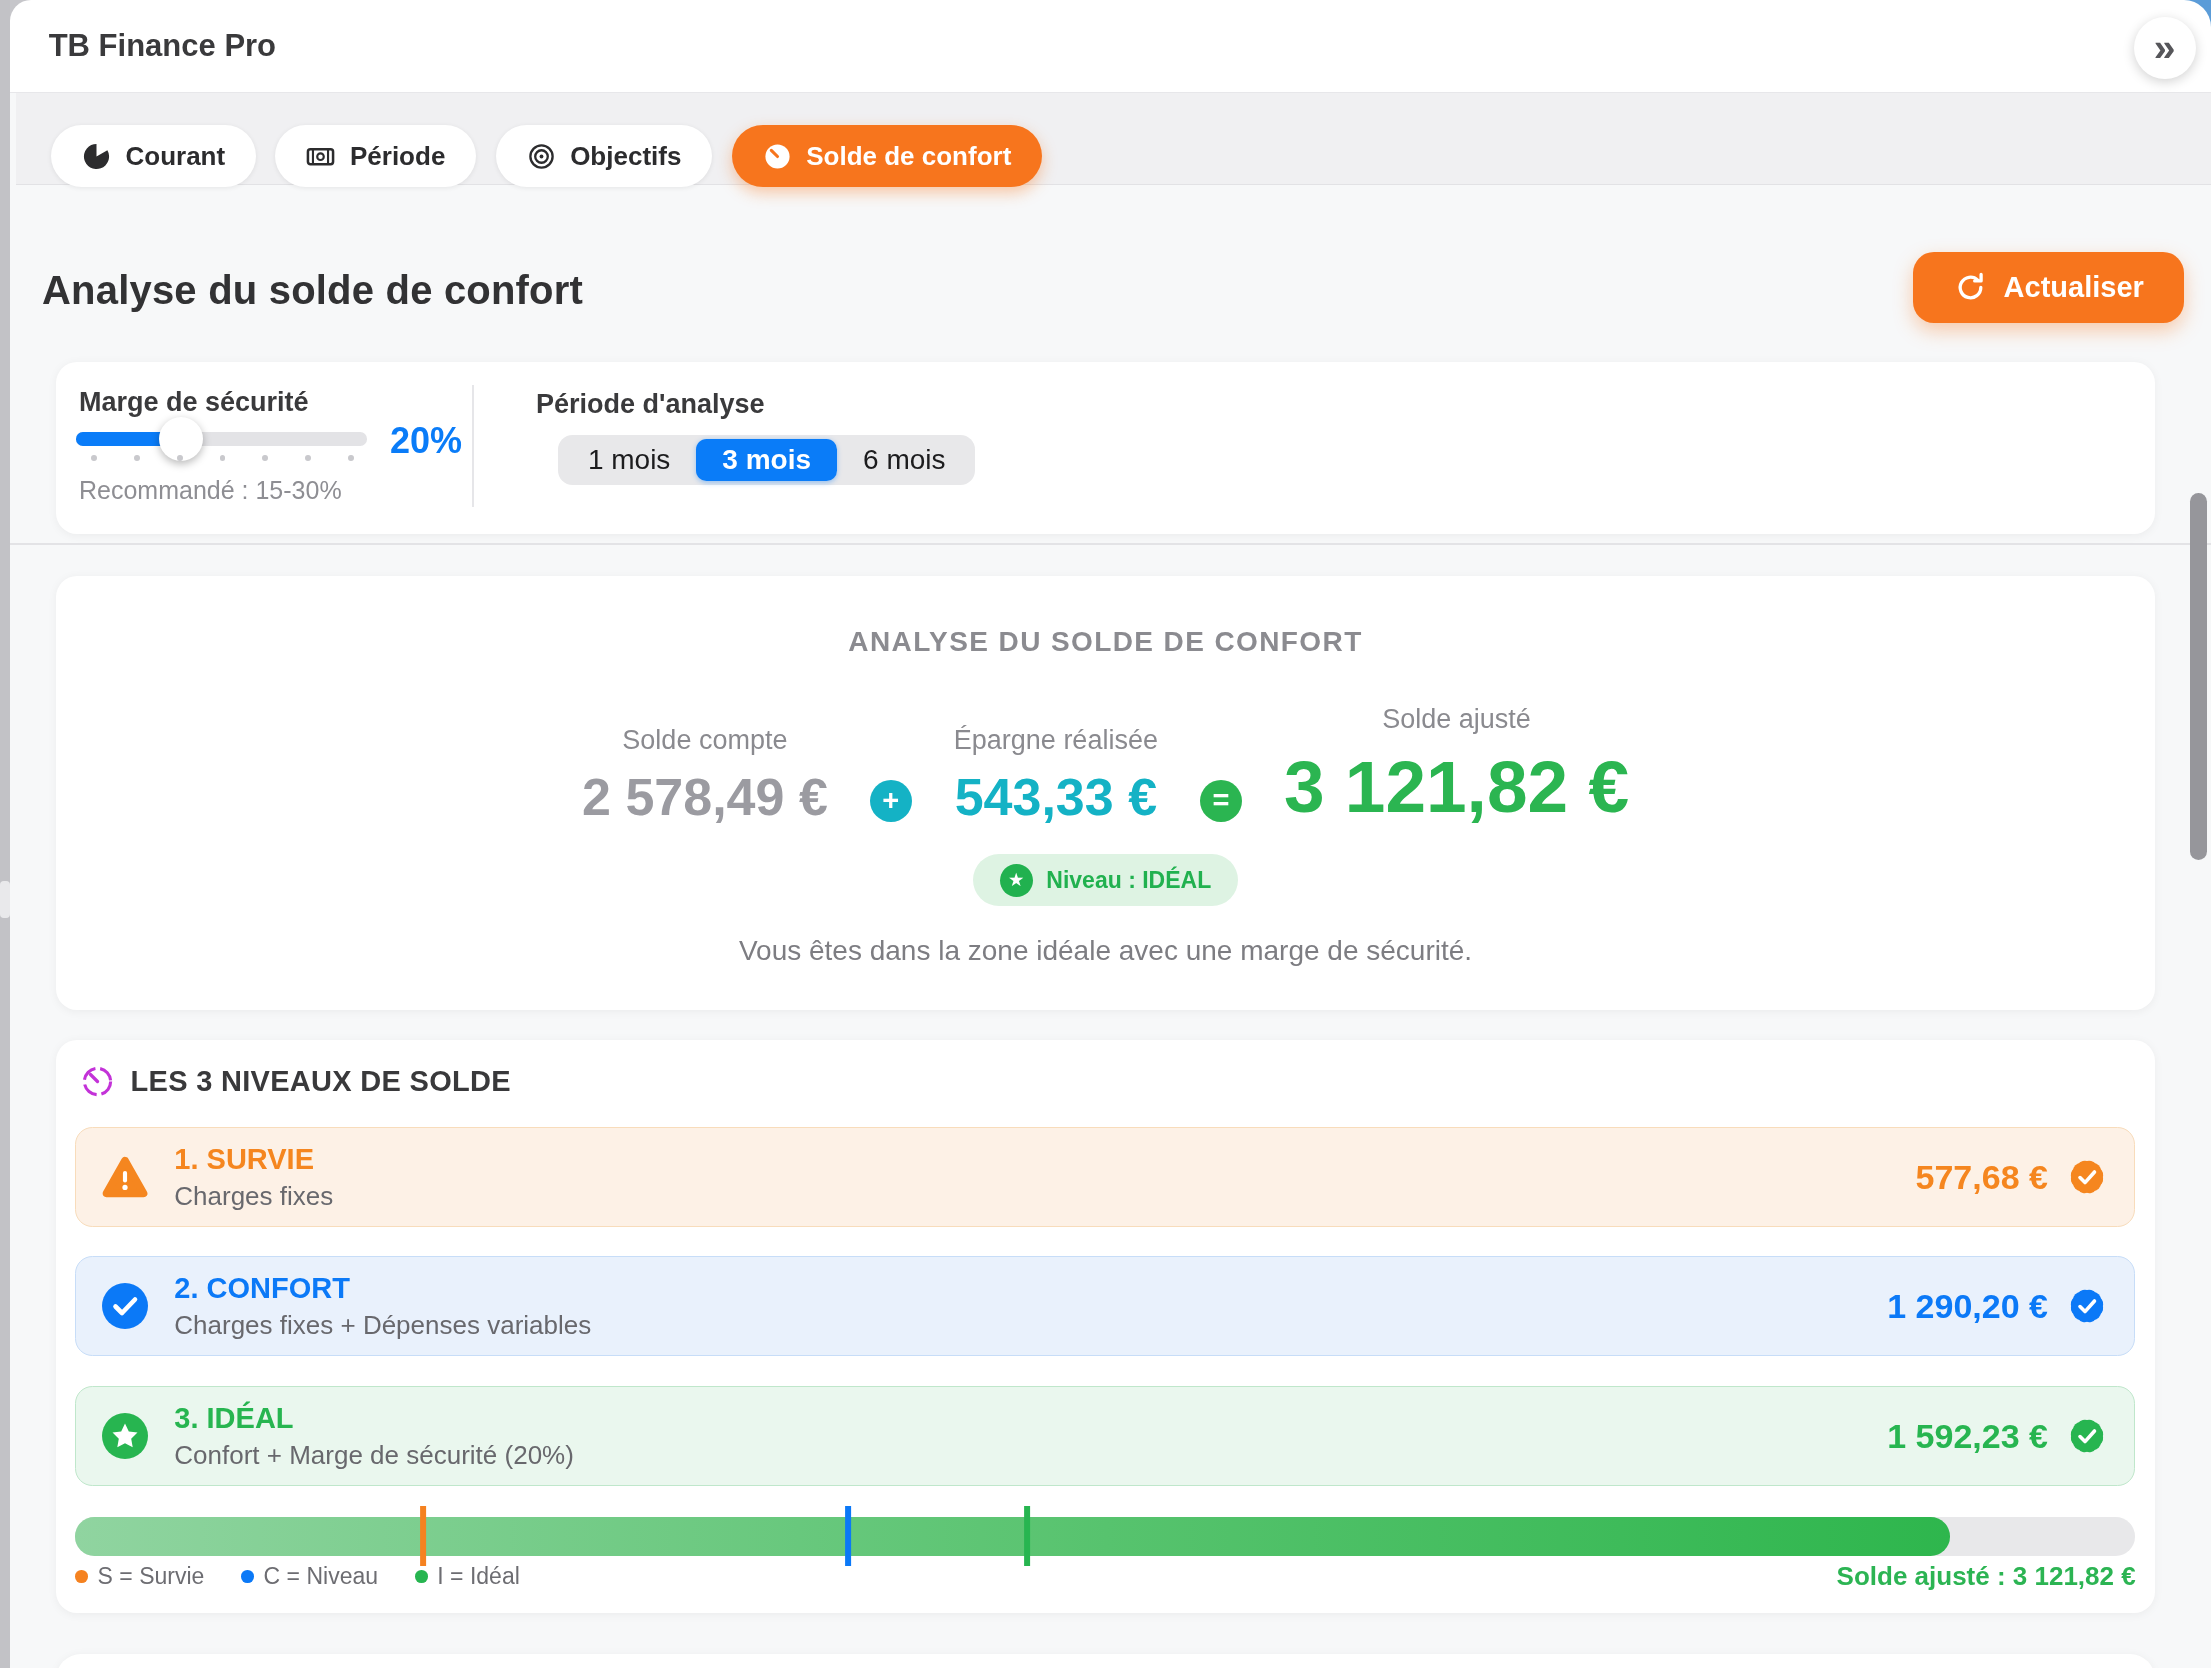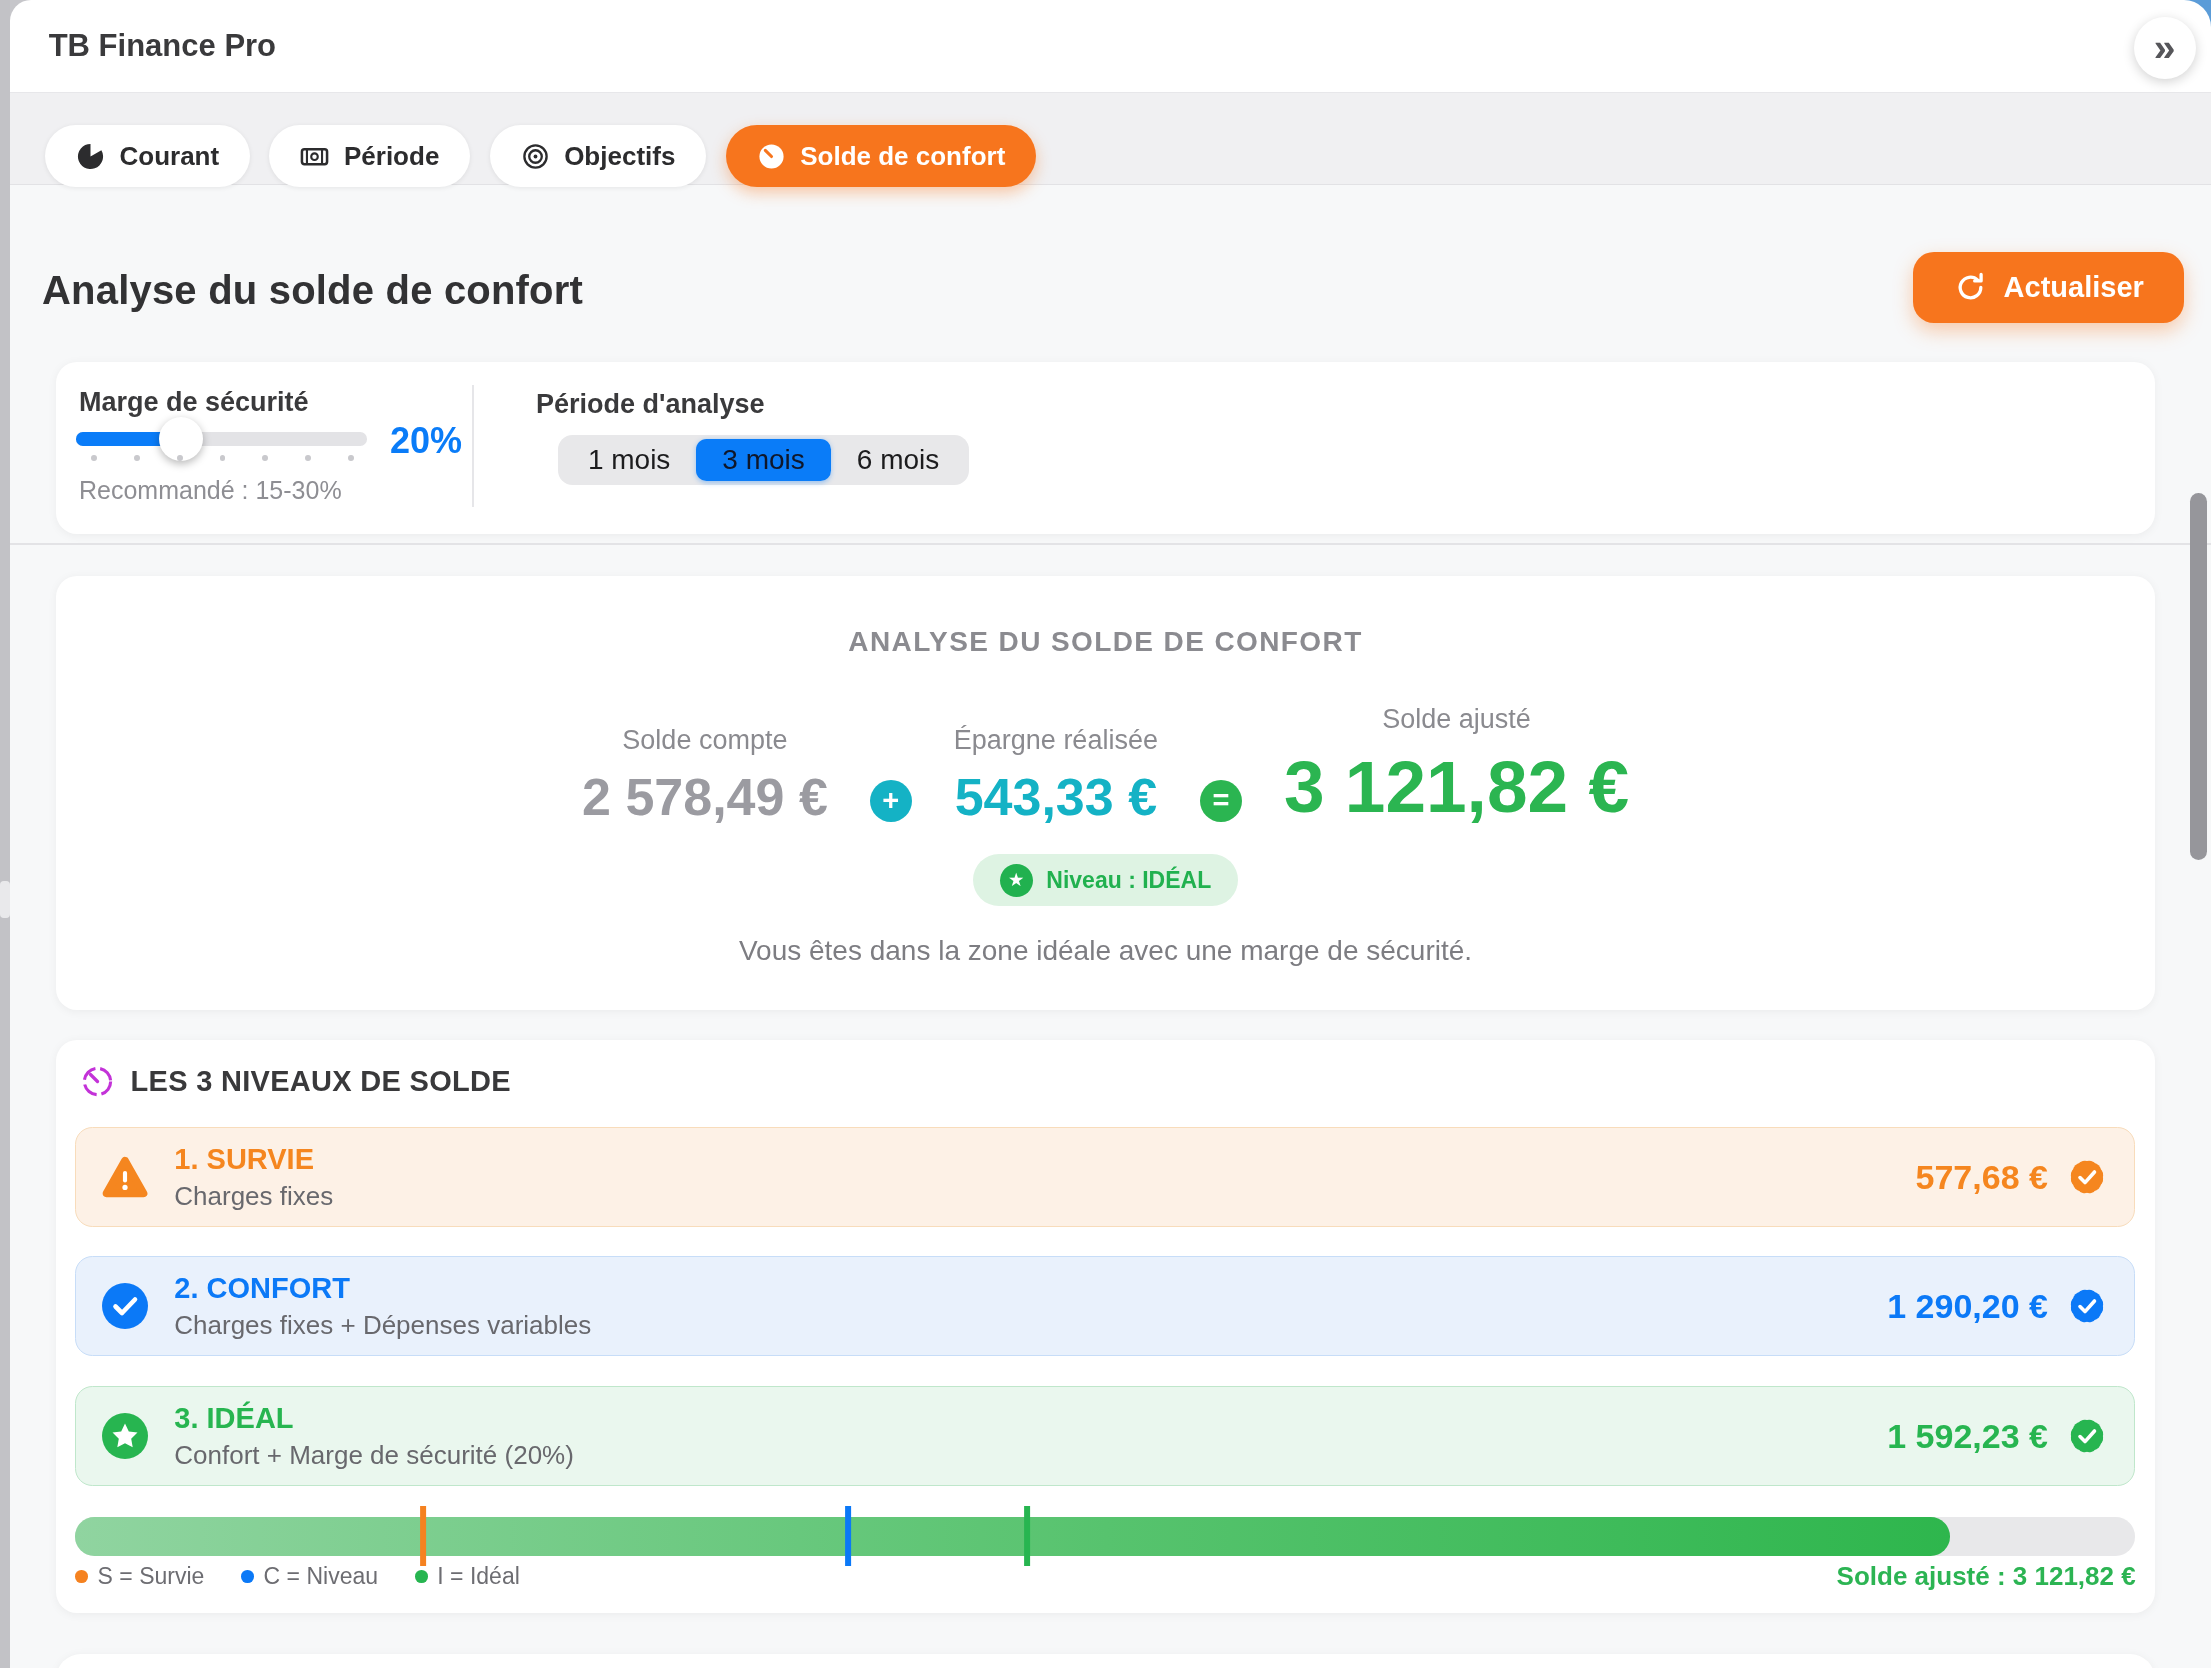--- a/index.html
+++ b/index.html
@@ -15,21 +15,21 @@
   .gray-corner { position:absolute; left:9.7px; top:0; width:42px; height:42px; background:#c6c6ca; }
   .blue-corner { position:absolute; right:0; top:0; width:54px; height:54px; background:#5b9cd8; }
   .header { position:absolute; left:9.7px; right:0; top:0; height:93px; background:#fff;
             border-radius:21px 27px 0 0; border-bottom:1.9px solid #e7e7ea; }
   .app-title { position:absolute; left:39px; top:0; line-height:91px; font-size:31px; font-weight:700; color:#3a3a3c; }
   .expand-btn { position:absolute; right:15.4px; top:17.4px; width:62px; height:62px; border-radius:50%;
                 background:#fff; box-shadow:0 2.9px 11.6px rgba(0,0,0,.18); display:flex; align-items:center;
                 justify-content:center; font-size:39px; font-weight:700; color:#56565a; cursor:pointer; }
 
   
-  .toolbar { position:absolute; left:10px; right:0; top:93px; height:92px; background:#f0f0f2; border-bottom:1.9px solid #e2e2e5;padding-left:47px; }
+  .toolbar { position:absolute; left:16px; right:0; top:93px; height:92px; background:#f0f0f2; border-bottom:1.9px solid #e2e2e5;padding-left:47px; }
   .tabs { position:absolute; left:35px; top:32px; display:flex; gap:19.3px; }
   .tab { height:62px; border-radius:31px; background:#fff; padding:0 31px; display:flex; align-items:center; gap:14.5px;
          font-size:26px; font-weight:600; color:#2c2c2e; box-shadow:0 1px 4.8px rgba(0,0,0,.08); cursor:pointer; white-space:nowrap; }
   .tab svg { flex:0 0 auto; }
   .tab.active { background:#f7751d; color:#fff; box-shadow:0 5.8px 15.4px rgba(247,117,29,.38); }
 
   
   .page-title { position:absolute; left:42px; top:268px; font-size:40px; font-weight:800; color:#323234; letter-spacing:0.2px; }
   .refresh-btn { position:absolute; left:1913px; top:252px; width:271px; height:71px; background:#f7751d; border:none;
                  border-radius:21px; display:flex; align-items:center; justify-content:center; gap:15.4px; color:#fff;
@@ -50,21 +50,21 @@
   .slider-dots { position:absolute; left:35px; top:93px; width:263px; display:flex; justify-content:space-between; }
   .slider-dots span { width:5.8px; height:5.8px; border-radius:50%; background:#c9c9cd; }
   .slider-value { position:absolute; left:334px; top:58px; font-size:36px; font-weight:800; color:#0a7cf8; }
   .slider-hint { position:absolute; left:23px; top:114px; font-size:25px; color:#8e8e93; }
   .v-divider { position:absolute; left:416px; top:23px; width:1.9px; height:122px; background:#e6e6e9; }
   .period-label { position:absolute; left:480px; top:27px; }
   .segmented { position:absolute; left:502px; top:73px; height:50px; background:#e8e8ea; border-radius:14.5px; padding:3.9px;
                display:flex; align-items:stretch; }
   .segment { border:none; background:transparent; padding:0 26px; font-size:28px; color:#1c1c1e; border-radius:10.6px;
              cursor:pointer; font-family:inherit; }
-  .segment.selected { background:#0a7cf8; color:#0f172a; font-weight:400; box-shadow:0 1.9px 5.8px rgba(10,124,248,.35);text-align:center; }
+  .segment.selected { background:#0a7cf8; color:#ffffff; font-weight:700; box-shadow:0 1.9px 5.8px rgba(10,124,248,.35);text-align:center; }
 
   .h-divider { position:absolute; left:9.7px; right:0; top:543px; height:1.9px; background:#e3e3e6; }
 
   
   .summary-card { top:576px; height:434px; display:flex; flex-direction:column; align-items:center; }
   .summary-heading { margin-top:50px; font-size:28px; font-weight:700; letter-spacing:1.4px; color:#8b8b90; }
   .summary-row { margin-top:46px; display:flex; align-items:flex-end; gap:42px; }
   .sum-col { text-align:center; }
   .sum-label { font-size:27px; color:#8a8a8f; margin-bottom:15.4px; }
   .sum-value { font-size:52px; font-weight:700; line-height:1; }

